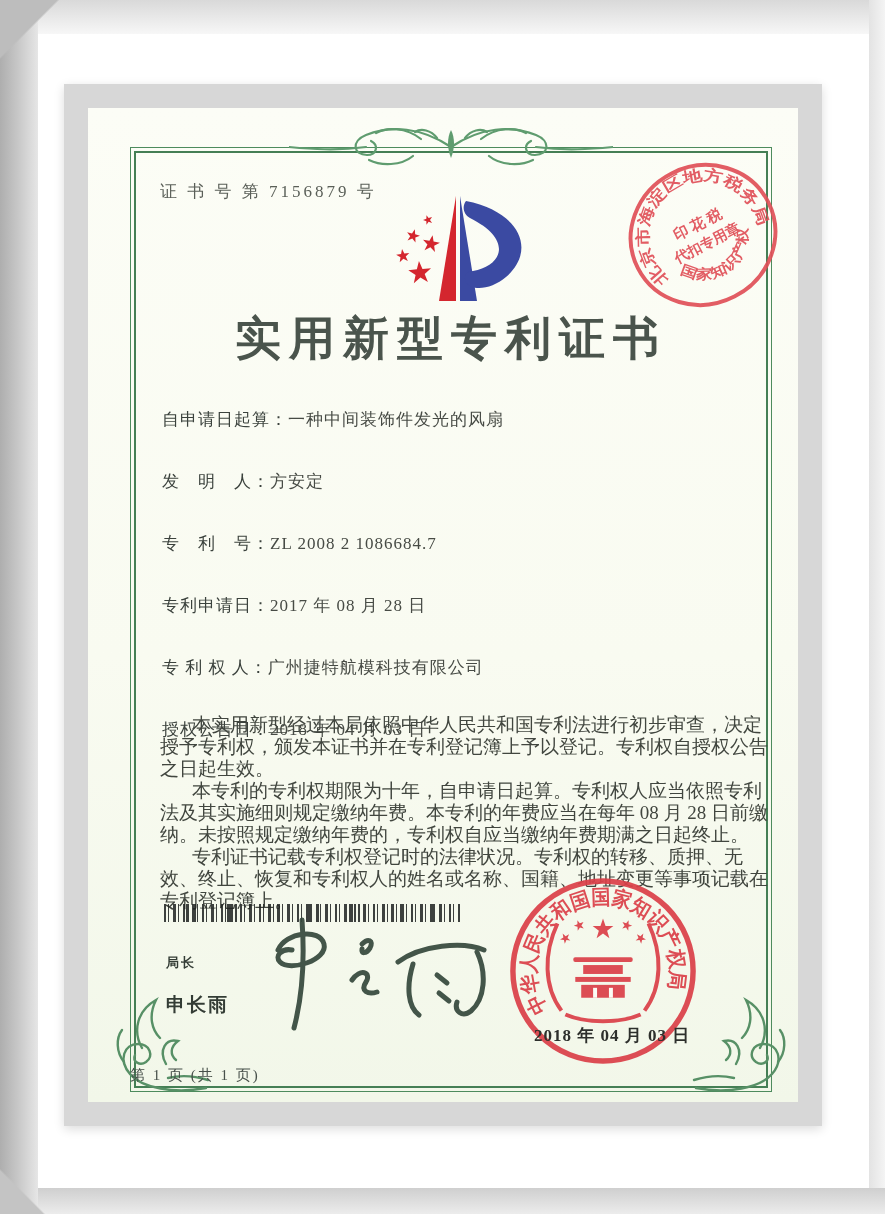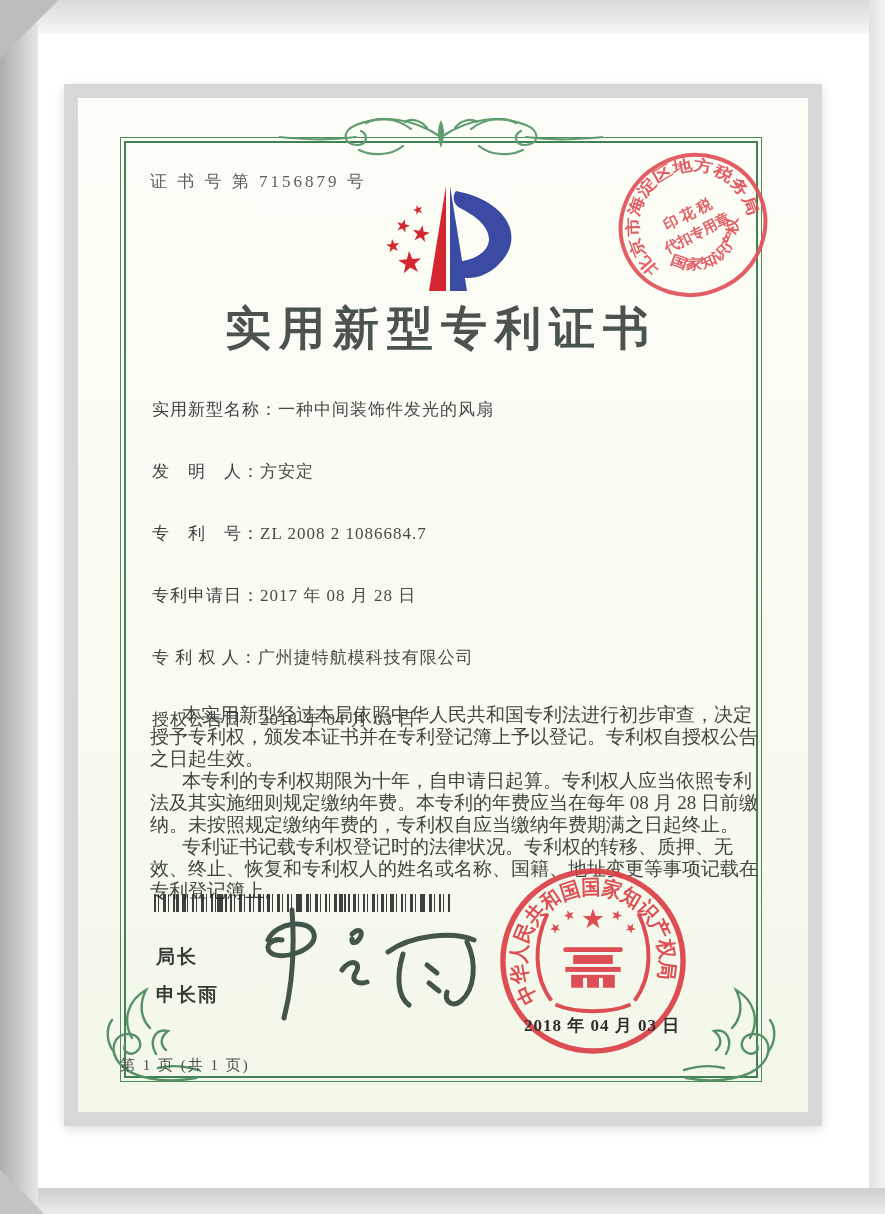--- a/index.html
+++ b/index.html
@@ -16,21 +16,21 @@
     background:linear-gradient(270deg,#f4f4f4,#e3e3e3);}
   .frame-bottom{left:0;bottom:0;width:885px;height:26px;
     background:linear-gradient(#cfcfcf,#ececec);}
   .bevel-tl{left:0;top:0;width:130px;height:130px;
     background:linear-gradient(135deg,#bdbdbd 22%,transparent 23%);}
   .bevel-bl{left:0;bottom:0;width:120px;height:120px;
     background:linear-gradient(45deg,#c4c4c4 18%,transparent 19%);}
 
   
   .photo{left:64px;top:84px;width:758px;height:1042px;background:#d7d7d7;
-    padding:14px;box-sizing:border-box;box-shadow:0 3px 10px rgba(0,0,0,.14);}
+    padding:24px;box-sizing:border-box;box-shadow:0 3px 10px rgba(0,0,0,.14);}
   .paper{position:relative;width:100%;height:100%;
     background:linear-gradient(180deg,#fcfdf6 0%,#f9fbf1 55%,#f2f7e9 100%);
     overflow:hidden;}
 
   
   .cert-border{left:42px;top:39px;width:642px;height:945px;
     border:1.5px solid #4d8b5d;box-sizing:border-box;}
   .cert-border-inner{position:absolute;inset:3px;border:2.5px solid #457f55;}
 
   .ornament{color:#5f9c6f;}
@@ -55,21 +55,21 @@
   .paragraphs p{margin:0;text-indent:32px;}
 
   .barcode{left:76px;top:796px;width:296px;height:18px;opacity:.85;
     background:
       repeating-linear-gradient(90deg,#1e2220 0 2px,transparent 2px 4px,
         #1e2220 4px 5px,transparent 5px 9px,#1e2220 9px 12px,
         transparent 12px 14px,#1e2220 14px 15px,transparent 15px 19px),
       repeating-linear-gradient(90deg,transparent 0 22px,#1e2220 22px 25px,
         transparent 25px 31px,#1e2220 31px 32px,transparent 32px 41px);}
 
-  .issuer-title{left:78px;top:846px;font-size:19px;font-weight:bold;
+  .issuer-title{left:78px;top:846px;font-size:13px;font-weight:bold;
     color:#333c35;letter-spacing:2px;}
   .issuer-name{left:78px;top:884px;font-size:19px;font-weight:bold;
     color:#333c35;letter-spacing:2px;}
   .signature{left:168px;top:806px;width:250px;height:125px;}
 
   .seal{left:416px;top:764px;width:198px;height:198px;opacity:.92;}
   .seal-date{left:446px;top:916px;font-size:17px;font-weight:bold;
     color:#2d2f2c;letter-spacing:1px;}
 
   .footer{left:42px;top:958px;width:642px;text-align:left;
@@ -153,21 +153,21 @@
         <textPath href="#stampBottom" startOffset="4" textLength="118" lengthAdjust="spacingAndGlyphs">国家知识产权局</textPath>
       </text>
       <text x="80" y="73" text-anchor="middle" font-size="15" font-weight="bold" fill="#e05058" font-family="Liberation Serif, serif">印 花 税</text>
       <text x="80" y="94" text-anchor="middle" font-size="14.5" font-weight="bold" fill="#e05058" font-family="Liberation Serif, serif">代扣专用章</text>
     </svg>
 
     <div class="abs title">实用新型专利证书</div>
 
     <div class="abs fields">
       <div class="field">
-        <span class="lab">实用新型名称：</span><span class="val">一种中间装饰件发光的风扇</span>
+        <span class="lab">自申请日起算：</span><span class="val">一种中间装饰件发光的风扇</span>
       </div>
       <div class="field">
         <span class="lab">发　明　人：</span><span class="val">方安定</span>
       </div>
       <div class="field">
         <span class="lab">专　利　号：</span><span class="val">ZL 2008 2 1086684.7</span>
       </div>
       <div class="field">
         <span class="lab">专利申请日：</span><span class="val">2017 年 08 月 28 日</span>
       </div>

